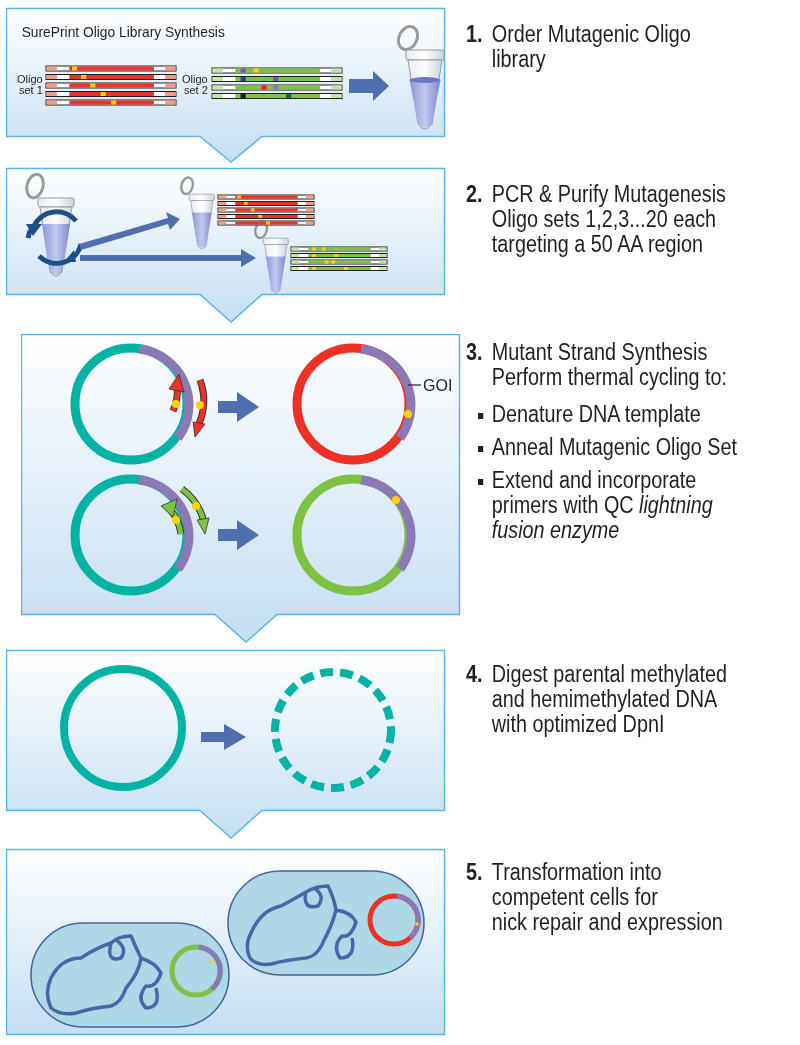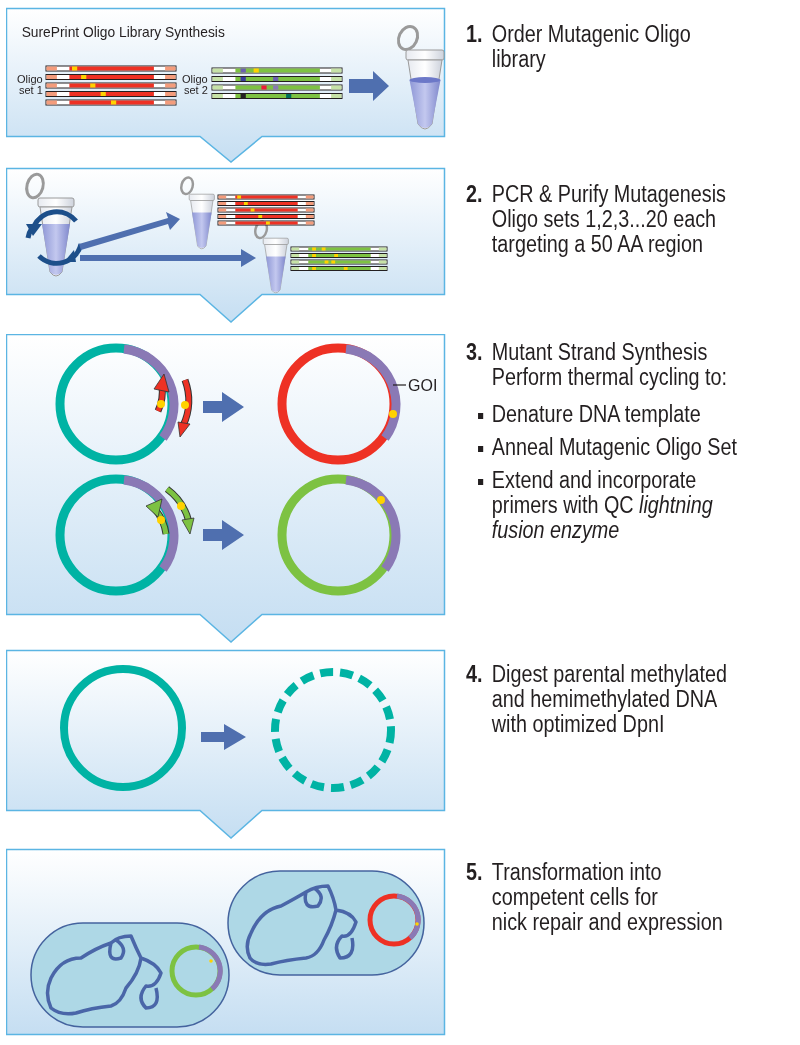--- a/index.html
+++ b/index.html
@@ -228,21 +228,21 @@
 </div>
 <div class="step" style="top:182px;">
   <div class="first">
       <span class="num">2.</span>
       <span>PCR &amp; Purify  Mutagenesis</span>
     </div>
   <div class="line">Oligo sets 1,2,3...20 each</div>
   <div class="line">targeting a 50 AA region</div>
 </div>
 
-<div class="panel" style="top:334px;">
+<div class="panel" style="top:334px;margin-left:15px;">
   <svg width="440" height="312" viewBox="0 0 440 312">
     <defs>
       <linearGradient id="pg3" x1="0" y1="0" x2="0" y2="1">
         <stop offset="0" stop-color="#ffffff"></stop>
         <stop offset="1" stop-color="#c5def2"></stop>
       </linearGradient>
     </defs>
     <path d="M0.5,0.5 H438.5 V280.5 H256 L225,308 L194,280.5 H0.5 Z" fill="url(#pg3)" stroke="#5bb5e3" stroke-width="1.5"></path>
 
     <g>

